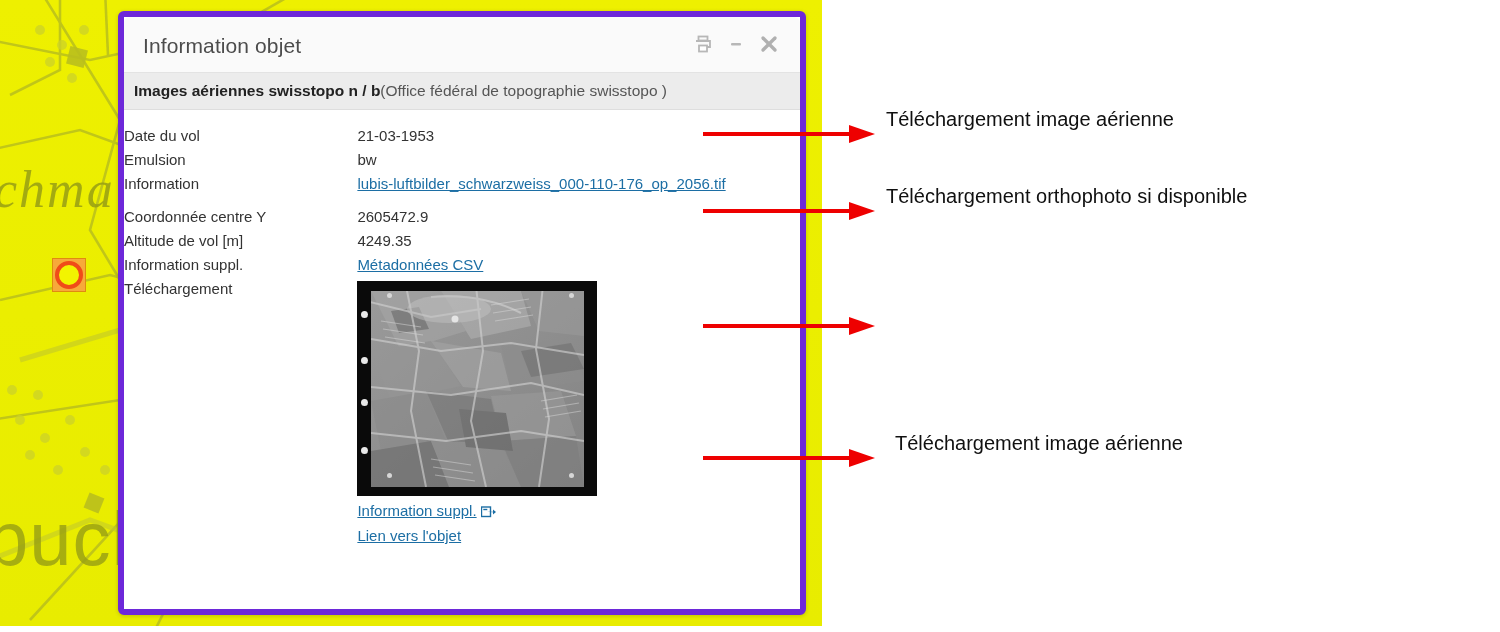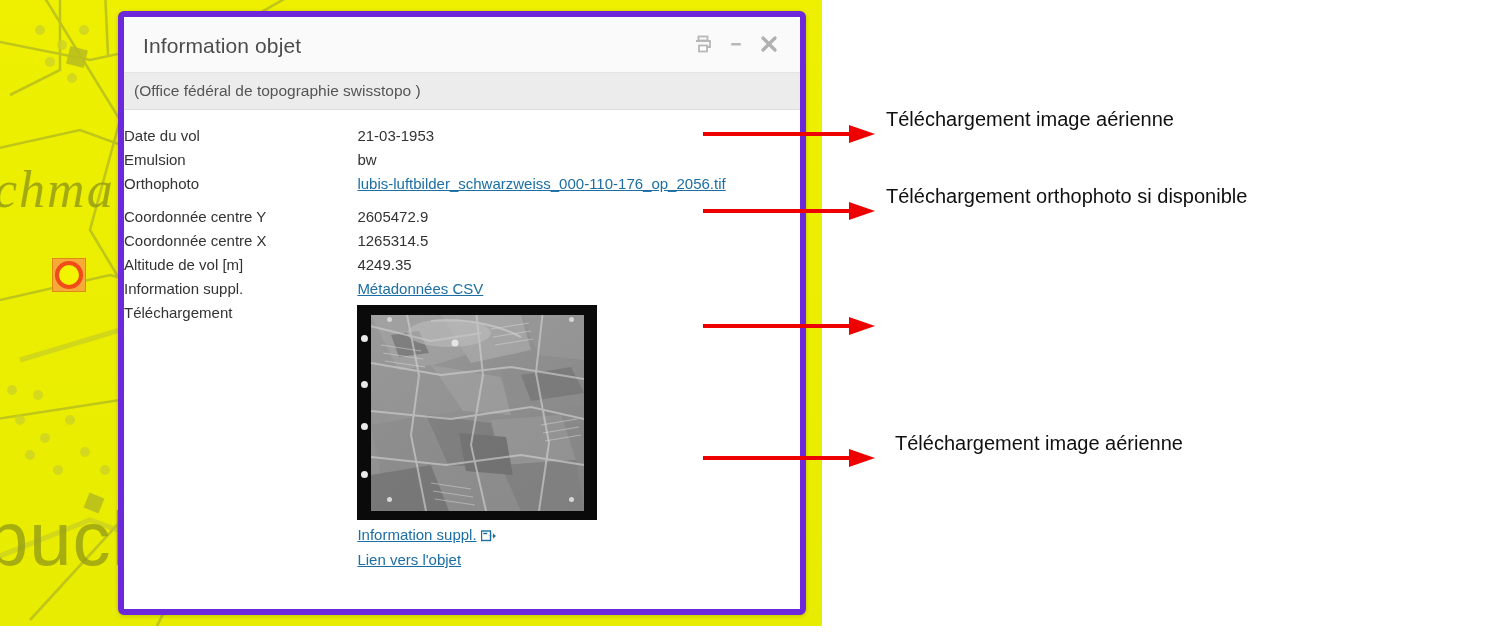--- a/index.html
+++ b/index.html
@@ -282,51 +282,48 @@
         <div class="tb-btn close">
           <svg width="22" height="22" viewBox="0 0 22 22" stroke="currentColor" stroke-width="3.4" stroke-linecap="round">
             <path d="M5 5 L17 17"></path>
               <path d="M17 5 L5 17"></path>
           </svg>
         </div>
       </div>
     </div>
 
     <div id="popup-subheader">
+      <span class="strong">Images aériennes swisstopo n / b</span>
       <span class="owner">(Office fédéral de topographie swisstopo )</span>
     </div>
 
     <div id="popup-body">
       <table class="attr">
         <tbody>
           <tr>
             <td class="lbl">Date du vol</td>
             <td class="val">21-03-1953</td>
           </tr>
           <tr>
             <td class="lbl">Emulsion</td>
             <td class="val">bw</td>
           </tr>
           <tr>
-            <td class="lbl">Orthophoto</td>
+            <td class="lbl">Information</td>
             <td class="val">
               <a>lubis-luftbilder_schwarzweiss_000-110-176_op_2056.tif</a>
             </td>
           </tr>
           <tr class="spacer">
               <td></td>
               <td></td>
             </tr>
           <tr>
             <td class="lbl">Coordonnée centre Y</td>
             <td class="val">2605472.9</td>
-          </tr>
-          <tr>
-            <td class="lbl">Coordonnée centre X</td>
-            <td class="val">1265314.5</td>
           </tr>
           <tr>
             <td class="lbl">Altitude de vol [m]</td>
             <td class="val">4249.35</td>
           </tr>
           <tr>
             <td class="lbl">Information suppl.</td>
             <td class="val">
               <a>Métadonnées CSV</a>
             </td>

